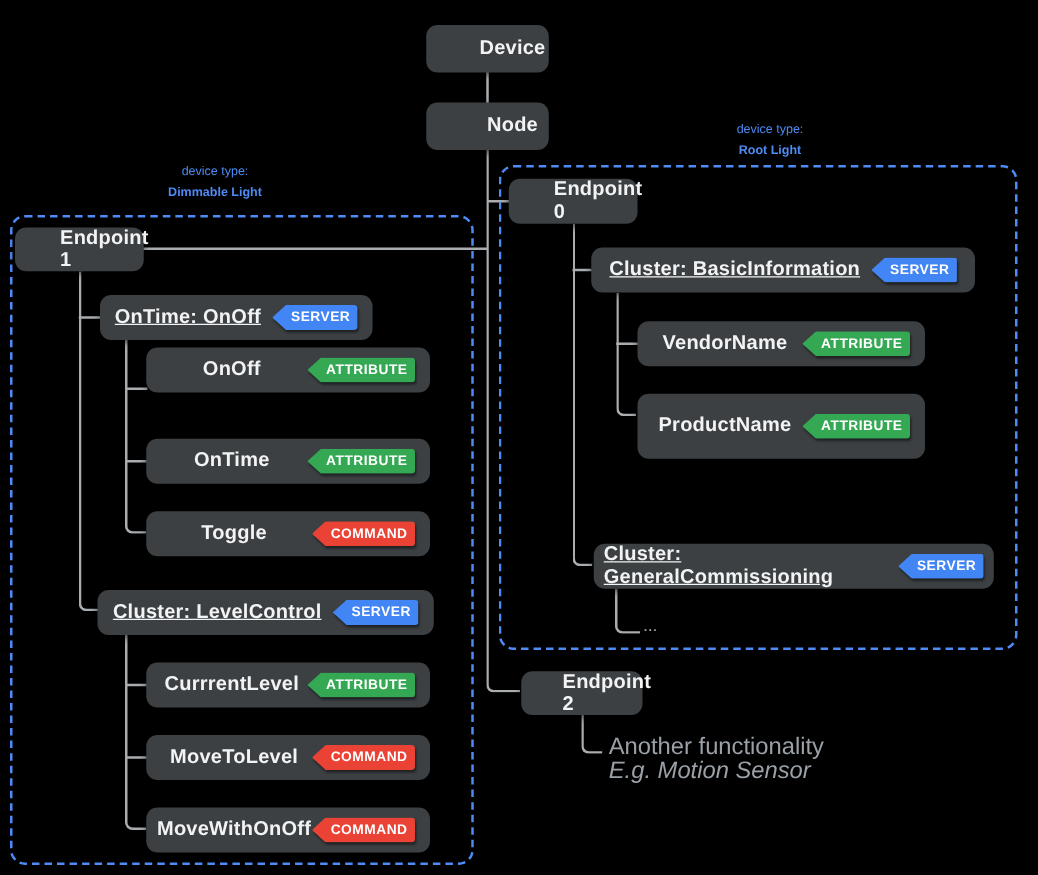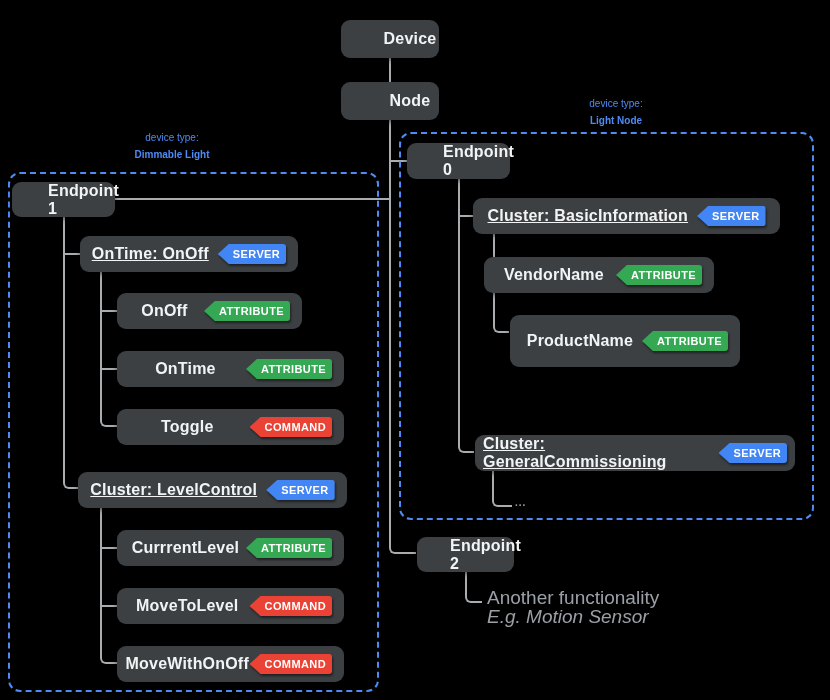--- a/index.html
+++ b/index.html
@@ -91,21 +91,21 @@
 
   <div class="group" style="left:8px;top:172px;width:371px;height:520px"></div>
   <div class="glabel" style="left:52px;top:129px">
     <span style="display:block">device type:</span>
     <span class="b" style="display:block">Dimmable Light</span>
   </div>
 
   <div class="group" style="left:399px;top:132px;width:415px;height:388px"></div>
   <div class="glabel" style="left:496px;top:95px">
     <span style="display:block">device type:</span>
-    <span class="b" style="display:block">Light Node</span>
+    <span class="b" style="display:block">Root Light</span>
   </div>
 
   <div class="box" style="left:341px;top:20px;width:98px;height:38px">
     <span>Device</span>
   </div>
   <div class="box" style="left:341px;top:82px;width:98px;height:38px">
     <span>Node</span>
   </div>
 
   <div class="box" style="left:12px;top:182px;width:103px;height:35px">
@@ -115,21 +115,21 @@
     <span>Endpoint 0</span>
   </div>
   <div class="box" style="left:417px;top:537px;width:97px;height:35px">
     <span>Endpoint 2</span>
   </div>
 
   <div class="box cluster" style="left:80px;top:236px;width:218px;height:36px">
     <span>OnTime: OnOff</span>
     <span class="bw"><span class="badge server">SERVER</span></span>
   </div>
-  <div class="box row" style="left:117px;top:293px;width:185px;height:36px">
+  <div class="box row" style="left:117px;top:278px;width:227px;height:36px">
     <span class="rlabel">OnOff</span>
     <span class="bw"><span class="badge attribute">ATTRIBUTE</span></span>
   </div>
   <div class="box row" style="left:117px;top:351px;width:227px;height:36px">
     <span class="rlabel">OnTime</span>
     <span class="bw"><span class="badge attribute">ATTRIBUTE</span></span>
   </div>
   <div class="box row" style="left:117px;top:409px;width:227px;height:36px">
     <span class="rlabel">Toggle</span>
     <span class="bw"><span class="badge command">COMMAND</span></span>
@@ -149,21 +149,21 @@
   </div>
   <div class="box row" style="left:117px;top:646px;width:227px;height:36px">
     <span class="rlabel">MoveWithOnOff</span>
     <span class="bw"><span class="badge command">COMMAND</span></span>
   </div>
 
   <div class="box cluster" style="left:473px;top:198px;width:307px;height:36px">
     <span>Cluster: BasicInformation</span>
     <span class="bw"><span class="badge server">SERVER</span></span>
   </div>
-  <div class="box row" style="left:484px;top:257px;width:230px;height:36px">
+  <div class="box row" style="left:510px;top:257px;width:230px;height:36px">
     <span class="rlabel">VendorName</span>
     <span class="bw"><span class="badge attribute">ATTRIBUTE</span></span>
   </div>
   <div class="box row" style="left:510px;top:315px;width:230px;height:52px">
     <span class="rlabel">ProductName</span>
     <span class="bw"><span class="badge attribute">ATTRIBUTE</span></span>
   </div>
 
   <div class="box cluster" style="left:475px;top:435px;width:320px;height:36px">
     <span>Cluster: GeneralCommissioning</span>

